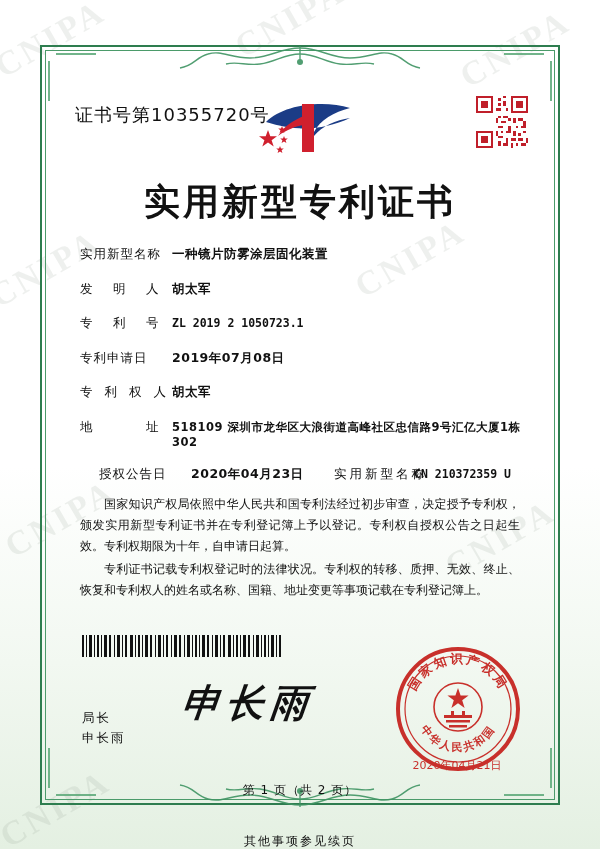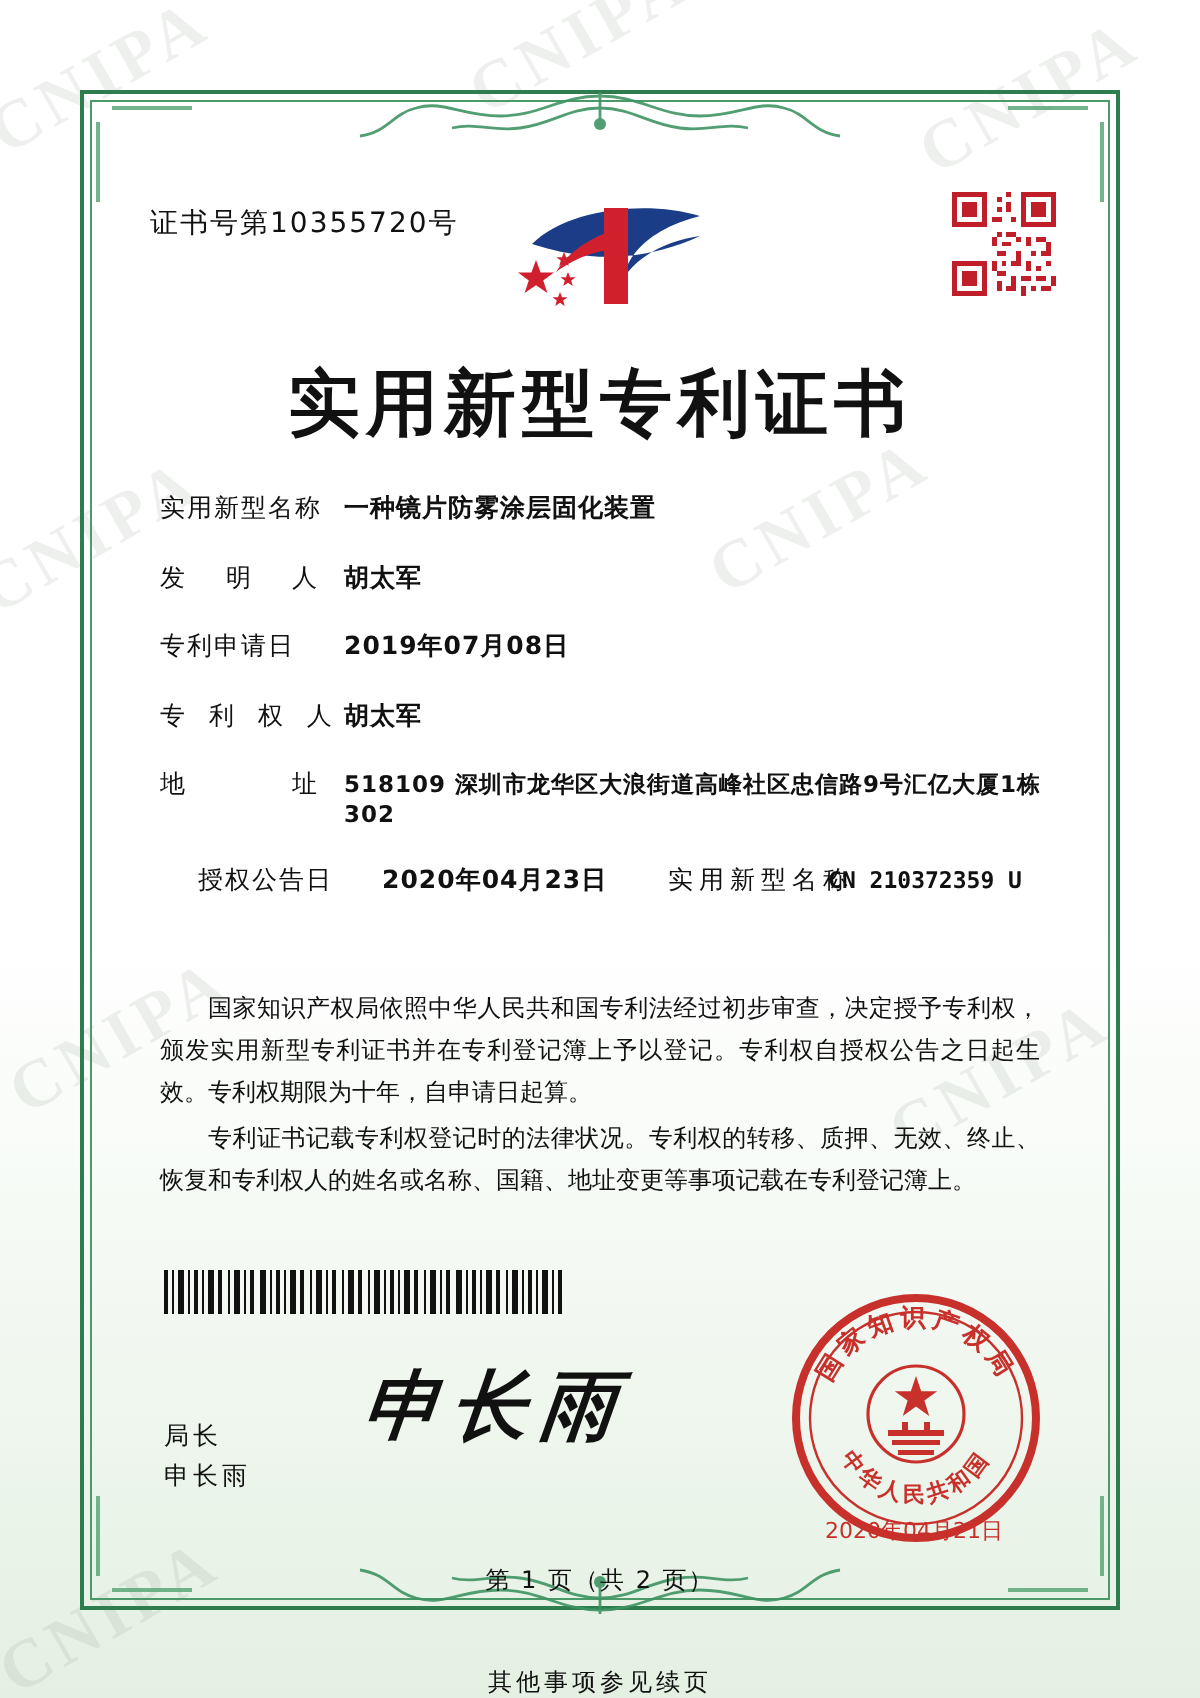--- a/index.html
+++ b/index.html
@@ -92,21 +92,21 @@
     transform: rotate(-30deg);
     user-select: none;
     pointer-events: none;
     font-weight: bold;
   }
 
   
   .cert-number {
     position: absolute;
     left: 75px; top: 103px;
-    font-size: 14px;
+    font-size: 18px;
     color: #111;
     letter-spacing: 1px;
     font-family: "DejaVu Sans", sans-serif;
   }
 
   .qr {
     position: absolute;
     right: 72px; top: 96px;
     width: 52px; height: 52px;
   }
@@ -376,20 +376,24 @@
     <div class="field-row">
       <span class="field-label tight">实用新型名称</span>
       <span class="field-value">一种镜片防雾涂层固化装置</span>
     </div>
 
     <div class="field-row">
       <span class="field-label">发　明　人</span>
       <span class="field-value">胡太军</span>
     </div>
 
+    <div class="field-row">
+      <span class="field-label">专　利　号</span>
+      <span class="field-value mono">ZL 2019 2 1050723.1</span>
+    </div>
 
     <div class="field-row">
       <span class="field-label tight">专利申请日</span>
       <span class="field-value">2019年07月08日</span>
     </div>
 
     <div class="field-row">
       <span class="field-label">专 利 权 人</span>
       <span class="field-value">胡太军</span>
     </div>

